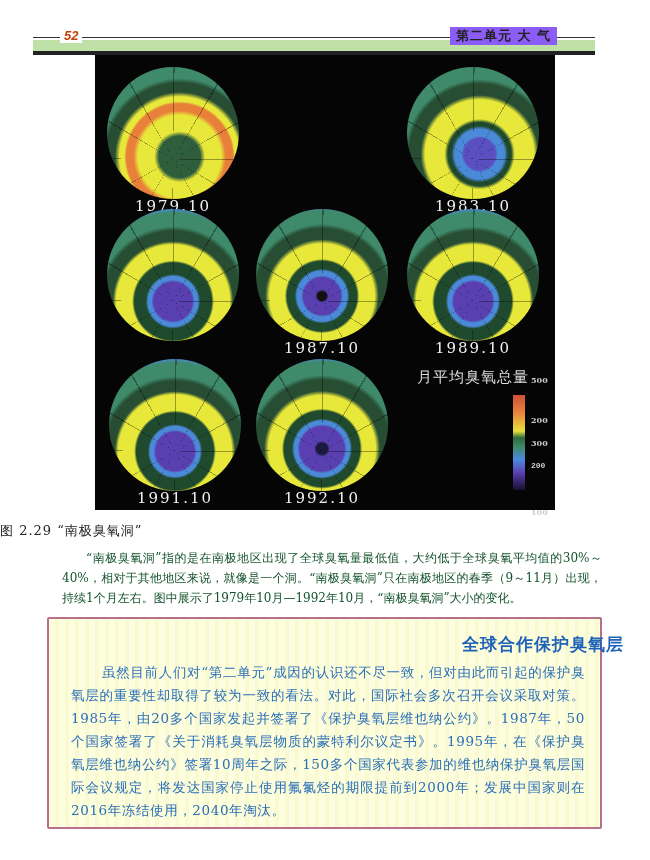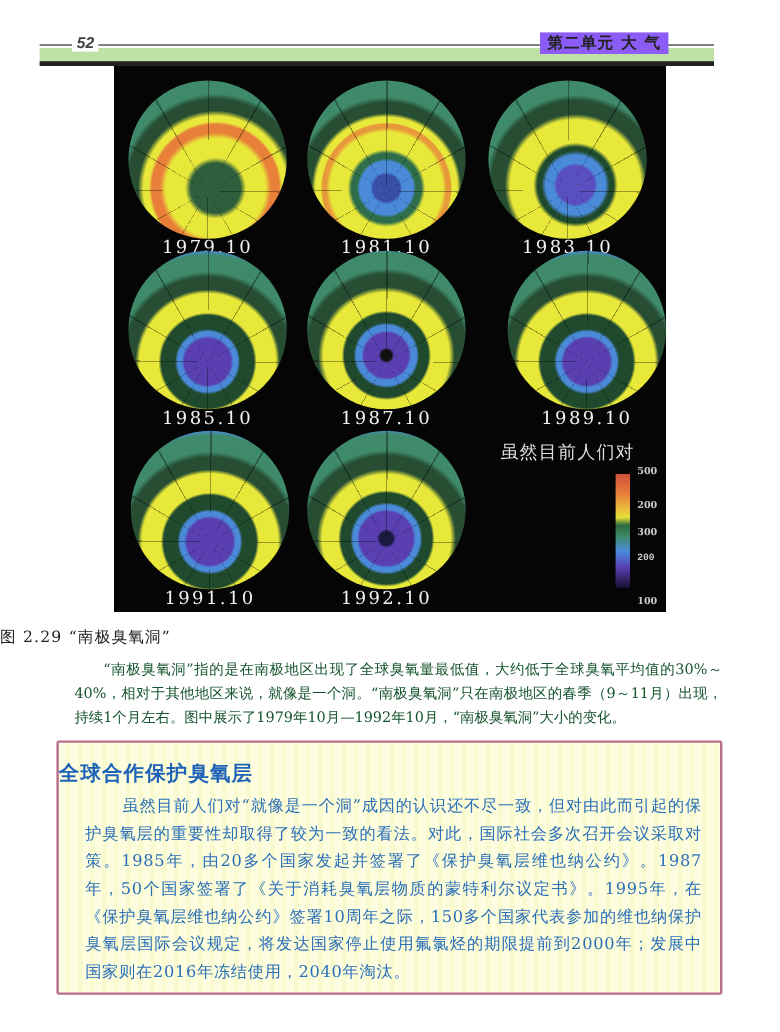--- a/index.html
+++ b/index.html
@@ -1,17 +1,17 @@
 <!DOCTYPE html>
 <html><head>
 <meta charset="utf-8">
 <style>
   html,body{margin:0;padding:0;background:#fff;}
   body{width:650px;height:860px;position:relative;overflow:hidden;font-family:"DejaVu Serif",serif;}
-  .page-num{position:absolute;left:60px;top:28px;font:italic bold 13px "Liberation Sans",sans-serif;color:#404040;background:#fff;padding:0 4px;}
+  .page-num{position:absolute;left:60px;top:28px;font:italic bold 13px "Liberation Sans",sans-serif;color:#c2410c;background:#fff;padding:0 4px;}
   .chapter{position:absolute;left:450px;top:27px;font:bold 13px "DejaVu Serif",serif;color:#222;background:#8b5cf6;padding:0 6px;letter-spacing:1px;}
   .hdr-line-right{position:absolute;left:33px;top:37px;width:562px;height:1px;background:#333;}
   .hdr-green-full{position:absolute;left:33px;top:40px;width:562px;height:11px;background:#bfe0a6;}
   .hdr-black-full{position:absolute;left:33px;top:51px;width:562px;height:4px;background:#222;}
 
   .figure{position:absolute;left:95px;top:55px;width:460px;height:455px;background:#050505;}
   .globe-cell{position:absolute;width:140px;height:150px;}
   .globe{position:absolute;left:4px;top:4px;width:132px;height:132px;border-radius:50%;
     background:radial-gradient(circle at 50% 70%, #5a3fb0 0 17%, #4a8ad8 19% 22%, #1f4a2e 24% 34%, #e8e83a 36% 50%, #274d33 53% 62%, #3f8a6a 66% 78%, #4a8ae0 82% 100%);
     overflow:hidden;}
@@ -27,79 +27,74 @@
   .legend-title{position:absolute;left:322px;top:313px;color:#ddd;font:15px "DejaVu Serif",serif;letter-spacing:1px;}
   .legend-bar{position:absolute;left:418px;top:340px;width:12px;height:95px;
     background:linear-gradient(to bottom,#d0503a 0%,#e8803a 18%,#e8e03a 38%,#2e6a3e 45%,#3f8a6a 55%,#4a8ae0 68%,#5a3fb0 82%,#150f30 100%);}
   .legend-tick{position:absolute;left:436px;color:#ccc;font:bold 8px "DejaVu Serif",serif;}
 
   .caption{position:absolute;left:0;top:522px;width:526px;text-align:left;font:13px "DejaVu Serif",serif;color:#222;letter-spacing:1px;}
   .para{position:absolute;left:62px;top:548px;width:540px;font:12px/20px "DejaVu Serif",serif;color:#14532d;text-indent:2em;text-align:justify;}
 
   .box{position:absolute;left:47px;top:617px;width:551px;height:208px;border:2px solid #b86f8c;border-radius:2px;
     background:repeating-linear-gradient(90deg,#fdfde0 0 6px,#fafad0 6px 10px);}
-  .box-title{position:absolute;left:0;top:14px;width:100%;text-align:left;font:bold 17px "DejaVu Sans",sans-serif;color:#1f63b8;letter-spacing:1px;}
+  .box-title{position:absolute;left:0;top:14px;width:100%;text-align:right;font:bold 17px "DejaVu Sans",sans-serif;color:#1f63b8;letter-spacing:1px;padding-left:24px;}
   .box-body{position:absolute;left:22px;top:42px;width:514px;font:13.5px/23px "DejaVu Serif",serif;color:#2a6fb8;text-indent:2.3em;text-align:justify;letter-spacing:.6px;}
 </style>
 </head>
 <body>
 
 <div>
   <div class="hdr-line-right"></div>
   <div class="hdr-green-full"></div>
   <div class="hdr-black-full"></div>
   <span class="page-num">52</span>
   <span class="chapter">第二单元  大  气</span>
 </div>
 
 <div class="figure">
   <div class="globe-cell" style="left:8px;top:8px;">
     <div class="globe g-1979"></div>
     <div class="globe-label">1979.10</div>
   </div>
-  <div class="globe-cell" style="left:157px;top:8px;">
-    <div class="globe g-1981"></div>
-    <div class="globe-label">1981.10</div>
-  </div>
   <div class="globe-cell" style="left:308px;top:8px;">
     <div class="globe g-1983"></div>
     <div class="globe-label">1983.10</div>
   </div>
 
   <div class="globe-cell" style="left:8px;top:150px;">
     <div class="globe"></div>
-    <div class="globe-label">1985.10</div>
   </div>
   <div class="globe-cell" style="left:157px;top:150px;">
     <div class="globe g-1987"></div>
     <div class="globe-label">1987.10</div>
   </div>
-  <div class="globe-cell" style="left:324px;top:150px;">
+  <div class="globe-cell" style="left:308px;top:150px;">
     <div class="globe"></div>
     <div class="globe-label">1989.10</div>
   </div>
 
   <div class="globe-cell" style="left:10px;top:300px;">
     <div class="globe"></div>
     <div class="globe-label">1991.10</div>
   </div>
   <div class="globe-cell" style="left:157px;top:300px;">
     <div class="globe g-1992"></div>
     <div class="globe-label">1992.10</div>
   </div>
 
-  <div class="legend-title">虽然目前人们对</div>
+  <div class="legend-title">月平均臭氧总量</div>
   <div class="legend-bar"></div>
-  <span class="legend-tick" style="top:332px;text-align:center;">500</span>
+  <span class="legend-tick" style="top:320px;text-align:center;">500</span>
   <span class="legend-tick" style="top:360px;">200</span>
   <span class="legend-tick" style="top:383px;">300</span>
   <span class="legend-tick" style="top:406px;font-family:Liberation Mono, monospace;">200</span>
-  <span class="legend-tick" style="top:440px;">100</span>
+  <span class="legend-tick" style="top:452px;">100</span>
 </div>
 
 <div class="caption">图 2.29  “南极臭氧洞”</div>
 
 <div class="para">“南极臭氧洞”指的是在南极地区出现了全球臭氧量最低值，大约低于全球臭氧平均值的30%～40%，相对于其他地区来说，就像是一个洞。“南极臭氧洞”只在南极地区的春季（9～11月）出现，持续1个月左右。图中展示了1979年10月—1992年10月，“南极臭氧洞”大小的变化。</div>
 
 <div class="box">
   <div class="box-title">全球合作保护臭氧层</div>
-  <div class="box-body">虽然目前人们对“就像是一个洞”成因的认识还不尽一致，但对由此而引起的保护臭氧层的重要性却取得了较为一致的看法。对此，国际社会多次召开会议采取对策。1985年，由20多个国家发起并签署了《保护臭氧层维也纳公约》。1987年，50个国家签署了《关于消耗臭氧层物质的蒙特利尔议定书》。1995年，在《保护臭氧层维也纳公约》签署10周年之际，150多个国家代表参加的维也纳保护臭氧层国际会议规定，将发达国家停止使用氟氯烃的期限提前到2000年；发展中国家则在2016年冻结使用，2040年淘汰。</div>
+  <div class="box-body">虽然目前人们对“第二单元”成因的认识还不尽一致，但对由此而引起的保护臭氧层的重要性却取得了较为一致的看法。对此，国际社会多次召开会议采取对策。1985年，由20多个国家发起并签署了《保护臭氧层维也纳公约》。1987年，50个国家签署了《关于消耗臭氧层物质的蒙特利尔议定书》。1995年，在《保护臭氧层维也纳公约》签署10周年之际，150多个国家代表参加的维也纳保护臭氧层国际会议规定，将发达国家停止使用氟氯烃的期限提前到2000年；发展中国家则在2016年冻结使用，2040年淘汰。</div>
 </div>
 
 </body></html>

